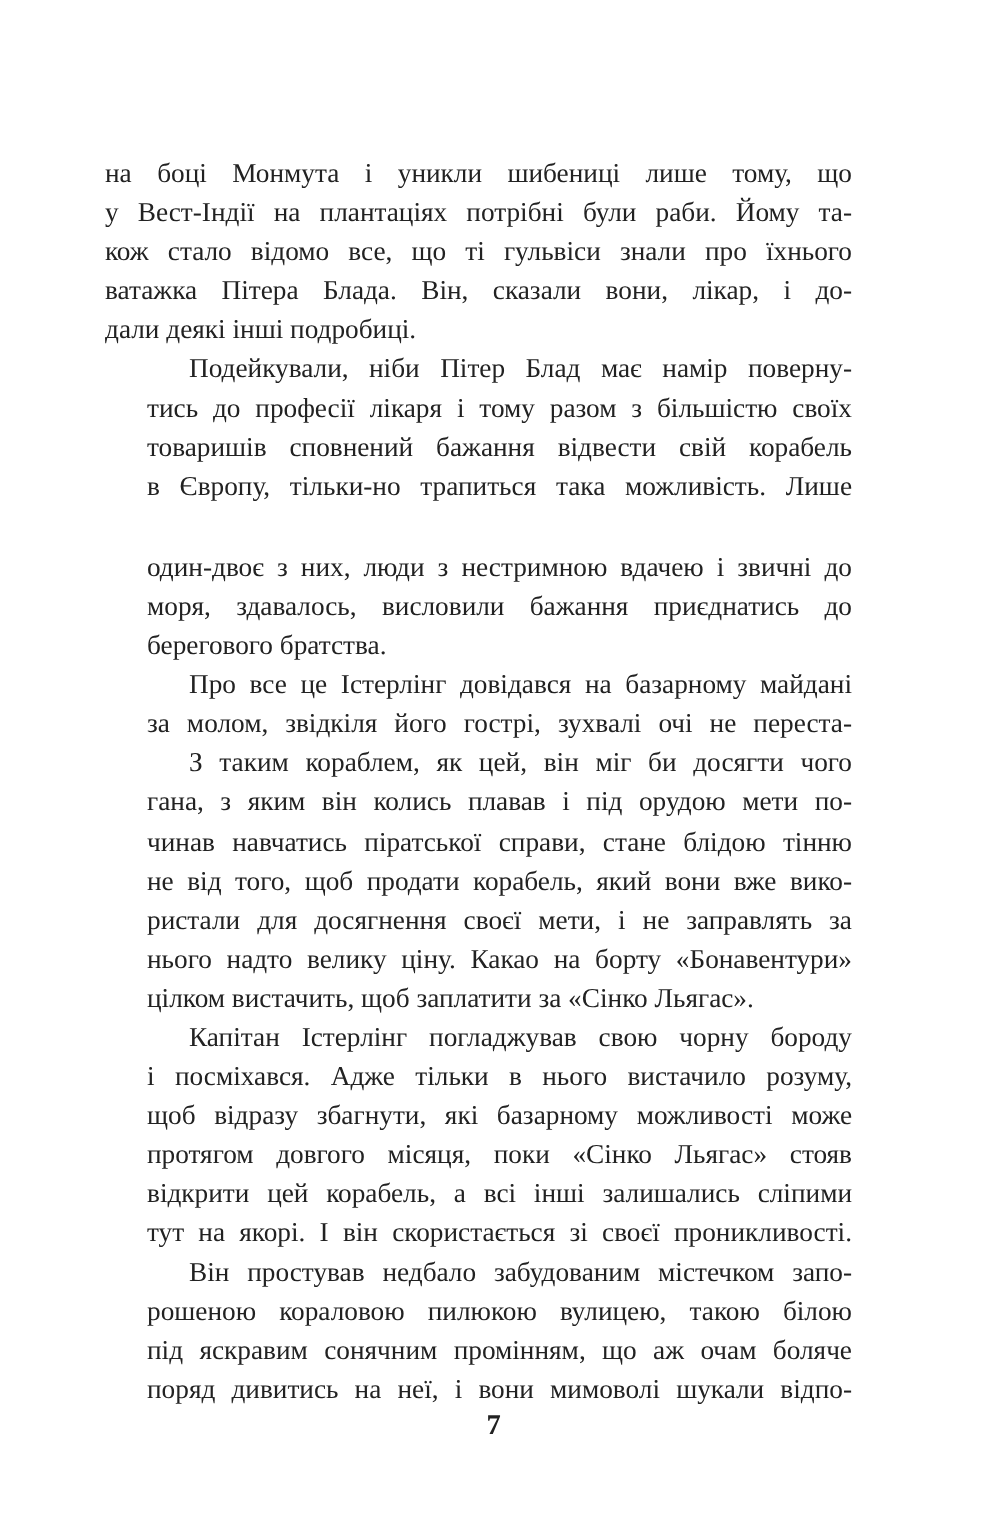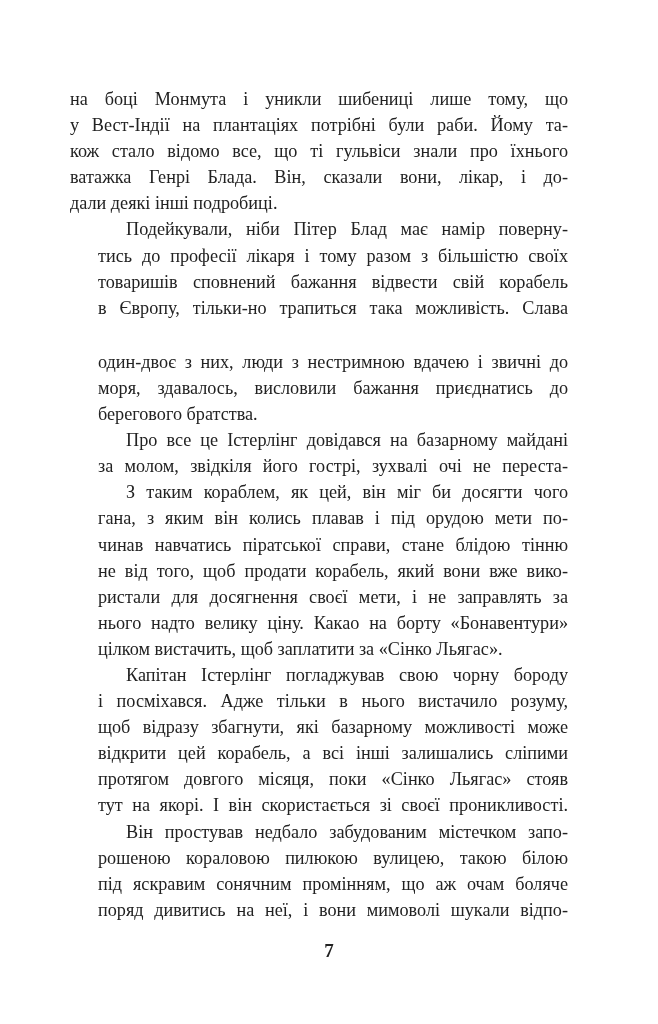--- a/index.html
+++ b/index.html
@@ -52,32 +52,32 @@
       font-weight: bold;
       color: #222222;
     }
   </style>
 </head>
 <body>
 
 <div class="page">
 
   <p class="para">
-    <span class="line" style="white-space: normal;">на боці Монмута і уникли шибениці лише тому, що</span>
+    <span class="line" style="white-space: normal; margin-top: 16px;">на боці Монмута і уникли шибениці лише тому, що</span>
     <span class="line" style="white-space: normal;">у Вест-Індії на плантаціях потрібні були раби. Йому та-</span>
     <span class="line" style="white-space: normal;">кож стало відомо все, що ті гульвіси знали про їхнього</span>
-    <span class="line" style="white-space: normal;">ватажка Генрі Блада. Він, сказали вони, лікар, і до-</span>
+    <span class="line" style="white-space: normal;">ватажка Пітера Блада. Він, сказали вони, лікар, і до-</span>
     <span class="line last" style="white-space: normal;">дали деякі інші подробиці.</span>
   </p>
 
   <p class="para indent">
     <span class="line" style="padding-left: 28px; white-space: normal;">Подейкували, ніби Пітер Блад має намір поверну-</span>
     <span class="line" style="white-space: normal;">тись до професії лікаря і тому разом з більшістю своїх</span>
     <span class="line" style="white-space: normal;">товаришів сповнений бажання відвести свій корабель</span>
-    <span class="line" style="white-space: normal;">в Європу, тільки-но трапиться така можливість. Слава</span>
+    <span class="line" style="white-space: normal;">в Європу, тільки-но трапиться така можливість. Лише</span>
     <span class="line" style="white-space: normal; margin-top: 28px;">один-двоє з них, люди з нестримною вдачею і звичні до</span>
     <span class="line" style="white-space: normal;">моря, здавалось, висловили бажання приєднатись до</span>
     <span class="line last" style="white-space: normal;">берегового братства.</span>
   </p>
 
   <p class="para indent">
     <span class="line" style="padding-left: 28px; white-space: normal;">Про все це Істерлінг довідався на базарному майдані</span>
     <span class="line" style="white-space: normal;">за молом, звідкіля його гострі, зухвалі очі не переста-</span>
   </p>
 
@@ -88,22 +88,22 @@
     <span class="line" style="white-space: normal;">не від того, щоб продати корабель, який вони вже вико-</span>
     <span class="line" style="white-space: normal;">ристали для досягнення своєї мети, і не заправлять за</span>
     <span class="line" style="white-space: normal;">нього надто велику ціну. Какао на борту «Бонавентури»</span>
     <span class="line last" style="white-space: normal;">цілком вистачить, щоб заплатити за «Сінко Льягас».</span>
   </p>
 
   <p class="para indent">
     <span class="line" style="padding-left: 28px; white-space: normal;">Капітан Істерлінг погладжував свою чорну бороду</span>
     <span class="line" style="white-space: normal;">і посміхався. Адже тільки в нього вистачило розуму,</span>
     <span class="line" style="white-space: normal;">щоб відразу збагнути, які базарному можливості може</span>
+    <span class="line" style="white-space: normal;">протягом довгого місяця, поки «Сінко Льягас» стояв</span>
     <span class="line" style="white-space: normal;">відкрити цей корабель, а всі інші залишались сліпими</span>
-    <span class="line" style="white-space: normal;">протягом довгого місяця, поки «Сінко Льягас» стояв</span>
     <span class="line" style="white-space: normal;">тут на якорі. І він скористається зі своєї проникливості.</span>
   </p>
 
   <p class="para indent">
     <span class="line" style="padding-left: 28px; white-space: normal;">Він простував недбало забудованим містечком запо-</span>
     <span class="line" style="white-space: normal;">рошеною кораловою пилюкою вулицею, такою білою</span>
     <span class="line" style="white-space: normal;">під яскравим сонячним промінням, що аж очам боляче</span>
     <span class="line" style="white-space: normal;">поряд дивитись на неї, і вони мимоволі шукали відпо-</span>
   </p>
 </div>

